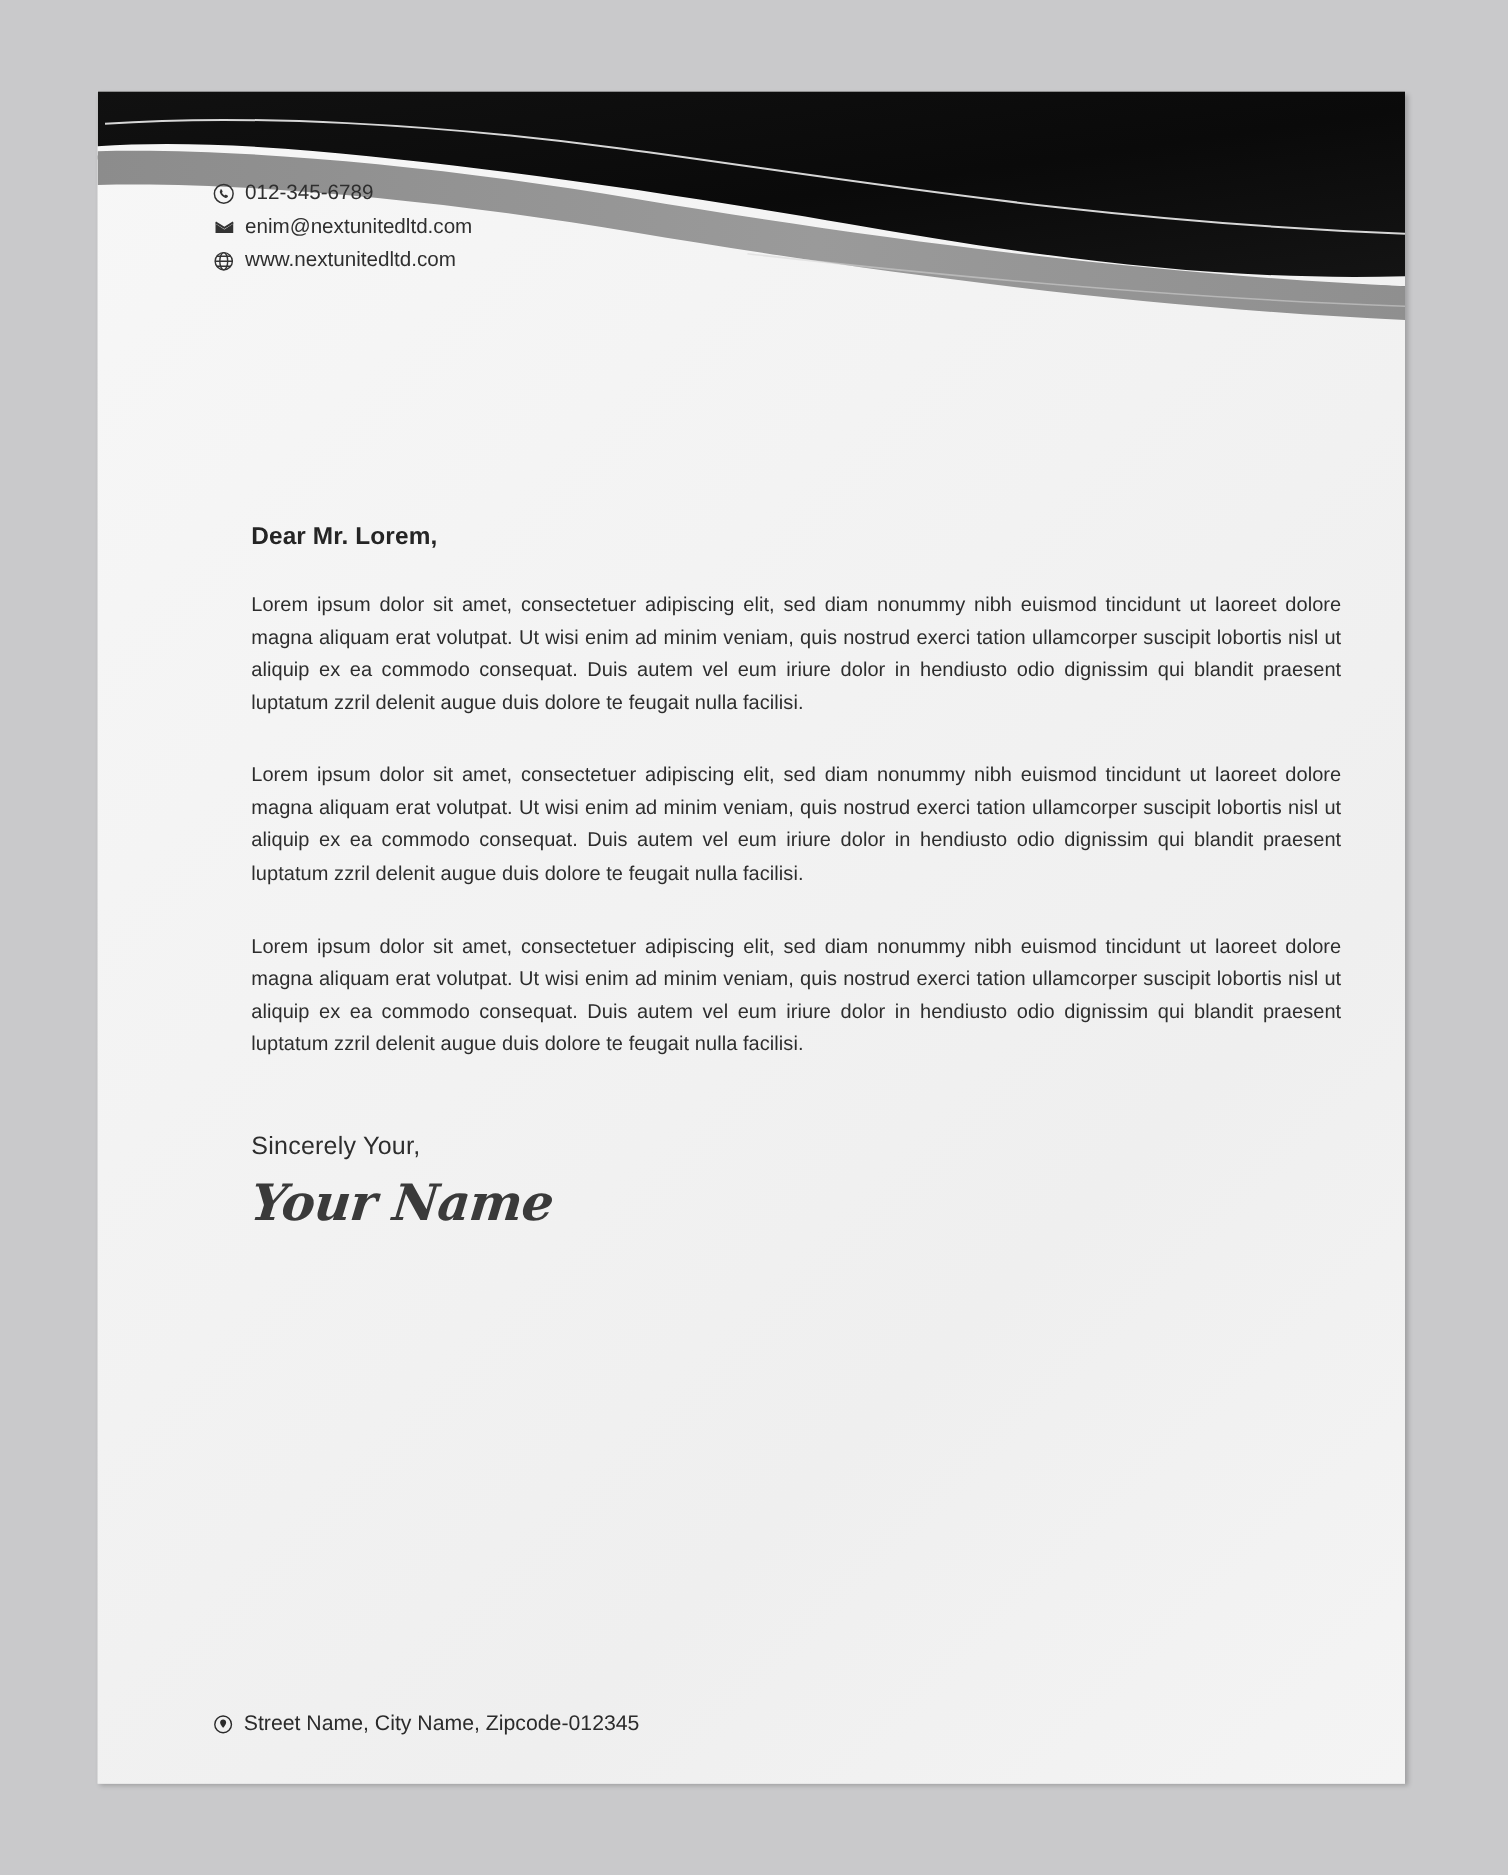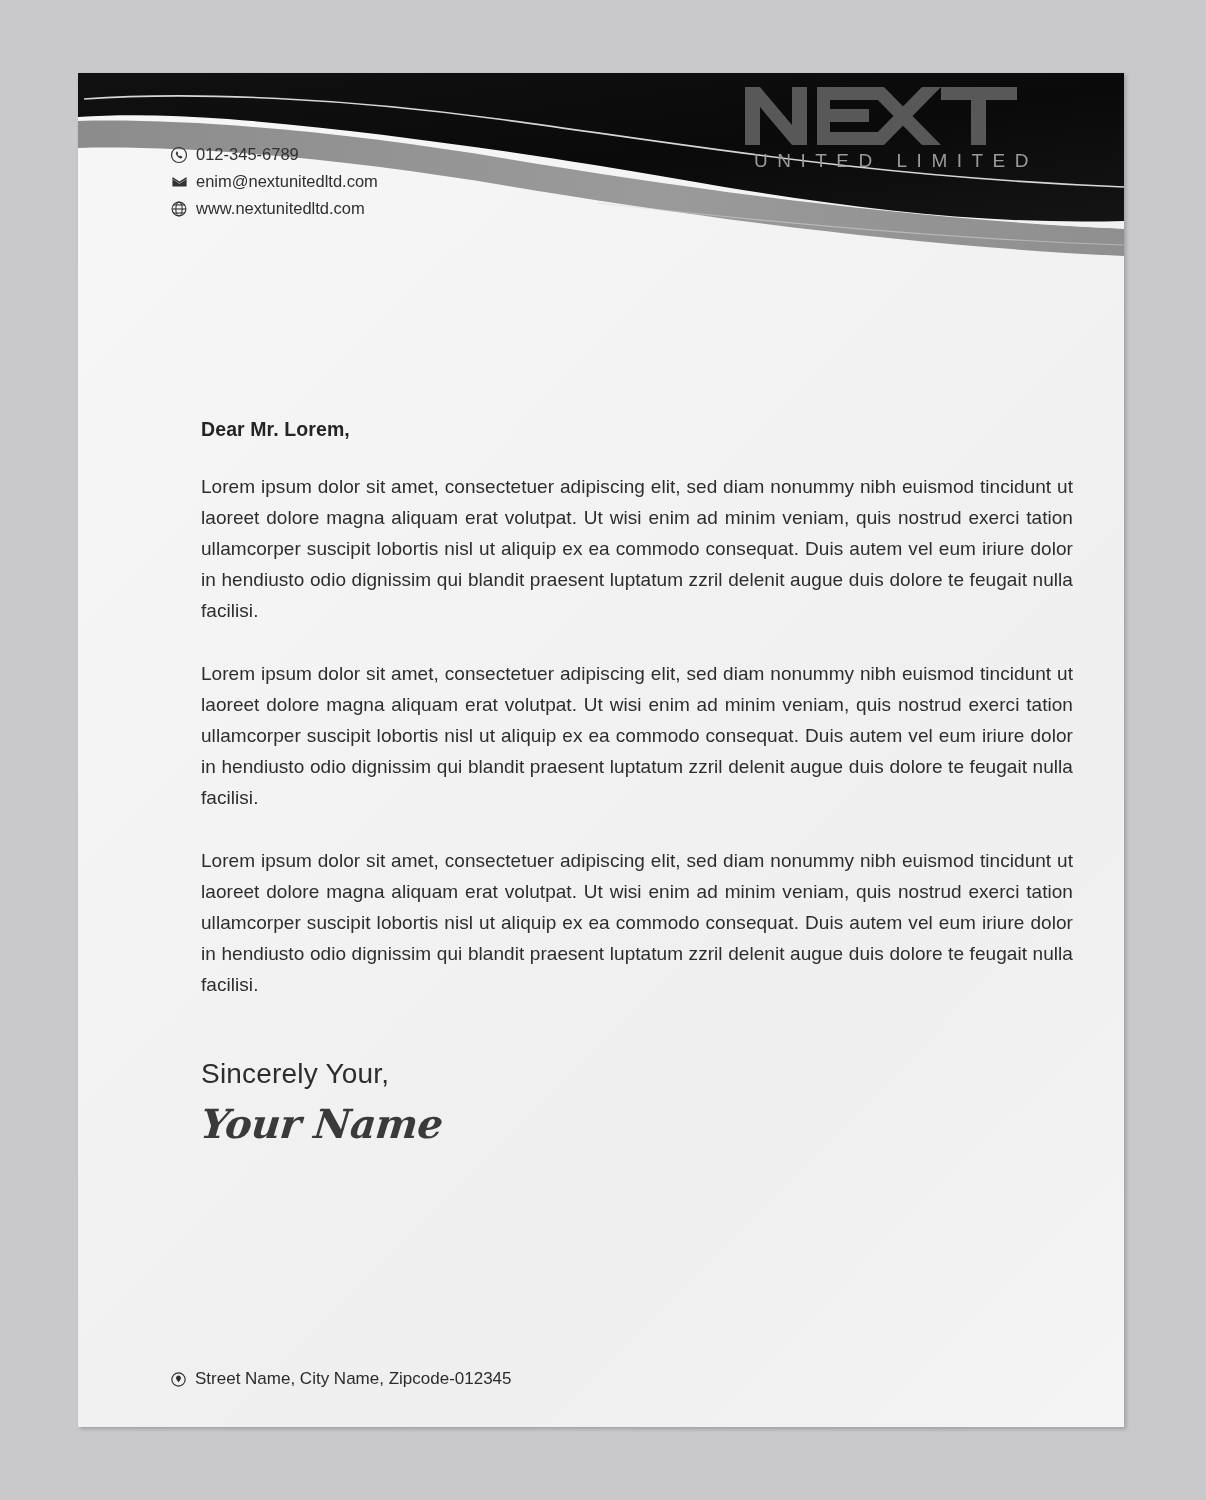--- a/index.html
+++ b/index.html
@@ -106,32 +106,32 @@
     margin-left: 32px;
   }
   .greeting {
     font-size: 19.5px;
     font-weight: bold;
     color: #252525;
     margin: 0 0 31px 0;
     letter-spacing: 0.1px;
   }
   .para {
-    font-size: 19px;
+    font-size: 16px;
     color: #2d2d2d;
     line-height: 1.63;
     text-align: justify;
     margin: 0 0 32px 0;
     letter-spacing: 0.05px;
   }
   .para:last-of-type { margin-bottom: 0; }
 
   .closing {
     margin-top: 57px;
-    font-size: 28px;
+    font-size: 20px;
     color: #2d2d2d;
     letter-spacing: 0.2px;
   }
   .signature {
     margin-top: 12px;
     font-family: "DejaVu Serif", serif;
     font-style: italic;
     font-weight: bold;
     font-size: 40px;
     color: #3a3a3a;
@@ -195,40 +195,20 @@
 
         <path d="M0,53 C110,50 270,64 430,90 C610,120 830,150 1046,158" fill="none" stroke="#0d0d0d" stroke-width="3.4"></path>
 
         <path d="M0,48 C110,45 270,59 430,86 C610,116 830,146 1046,156
                  L1046,183 C830,173 610,143 430,113 C270,86 110,72 0,75 Z" fill="url(#graygrad)"></path>
 
         <path d="M520,130 C680,148 870,166 1046,172" fill="none" stroke="#d6d6d6" stroke-width="1.2" opacity="0.55"></path>
       </svg>
     </div>
 
-    <div class="logo-block">
-      <svg class="logo-mark" width="272" height="62" viewBox="0 0 272 62" xmlns="http://www.w3.org/2000/svg">
-        <g fill="#585858">
-
-          <path d="M0,2 L15,2 L47,40 L47,2 L62,2 L62,60 L47,60 L15,22 L15,60 L0,60 Z"></path>
-
-          <rect x="72" y="2" width="62" height="13"></rect>
-          <rect x="72" y="24" width="52" height="13"></rect>
-          <rect x="72" y="47" width="62" height="13"></rect>
-          <rect x="72" y="2" width="13" height="58"></rect>
-
-          <path d="M120,2 L139,2 L196,60 L177,60 Z"></path>
-          <path d="M196,2 L177,2 L120,60 L139,60 Z"></path>
-
-          <rect x="196" y="2" width="76" height="13"></rect>
-          <rect x="226" y="2" width="15" height="58"></rect>
-        </g>
-      </svg>
-      <span class="logo-sub">UNITED LIMITED</span>
-    </div>
 
     <div class="contact-list">
 
       <div class="contact-row">
         <span class="contact-icon">
           <svg width="18" height="18" viewBox="0 0 24 24" fill="none" stroke="currentColor" stroke-width="1.6">
             <circle cx="12" cy="12" r="10"></circle>
             <path d="M8.4 7.6c.5-.5 1.2-.4 1.5.2l.8 1.5c.2.4.1.9-.2 1.2l-.5.5c.6 1.2 1.6 2.2 2.8 2.8l.5-.5c.3-.3.8-.4 1.2-.2l1.5.8c.6.3.7 1 .2 1.5l-.7.7c-.4.4-1 .6-1.6.4-2.9-.9-5.2-3.2-6.1-6.1-.2-.6 0-1.2.4-1.6z" fill="currentColor" stroke="none"></path>
           </svg>
         </span>

